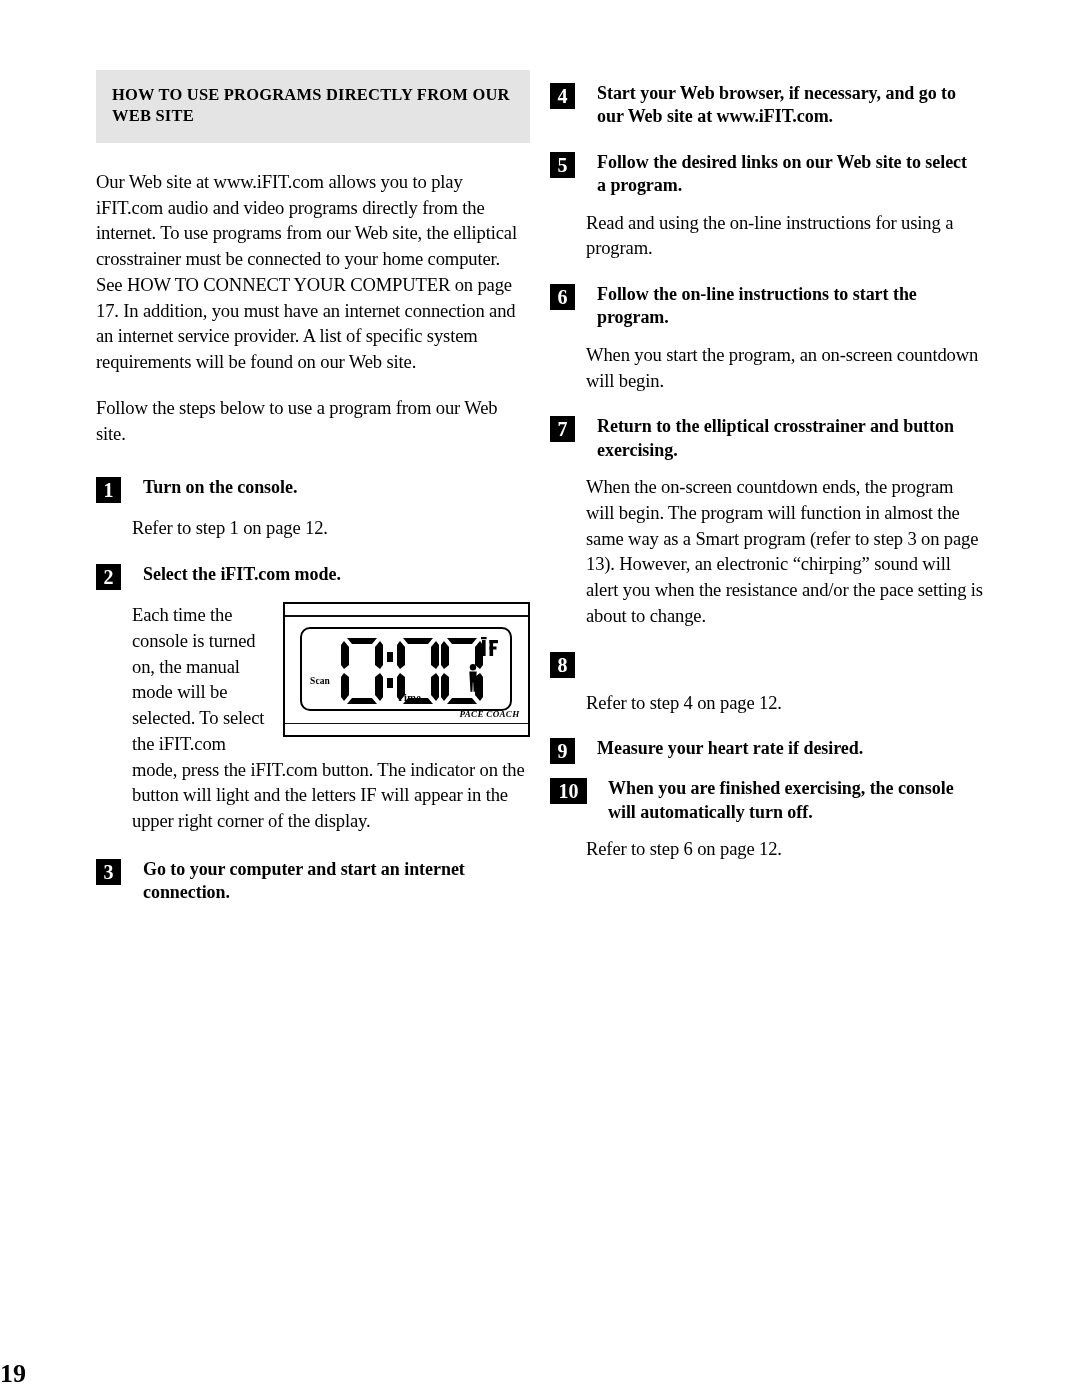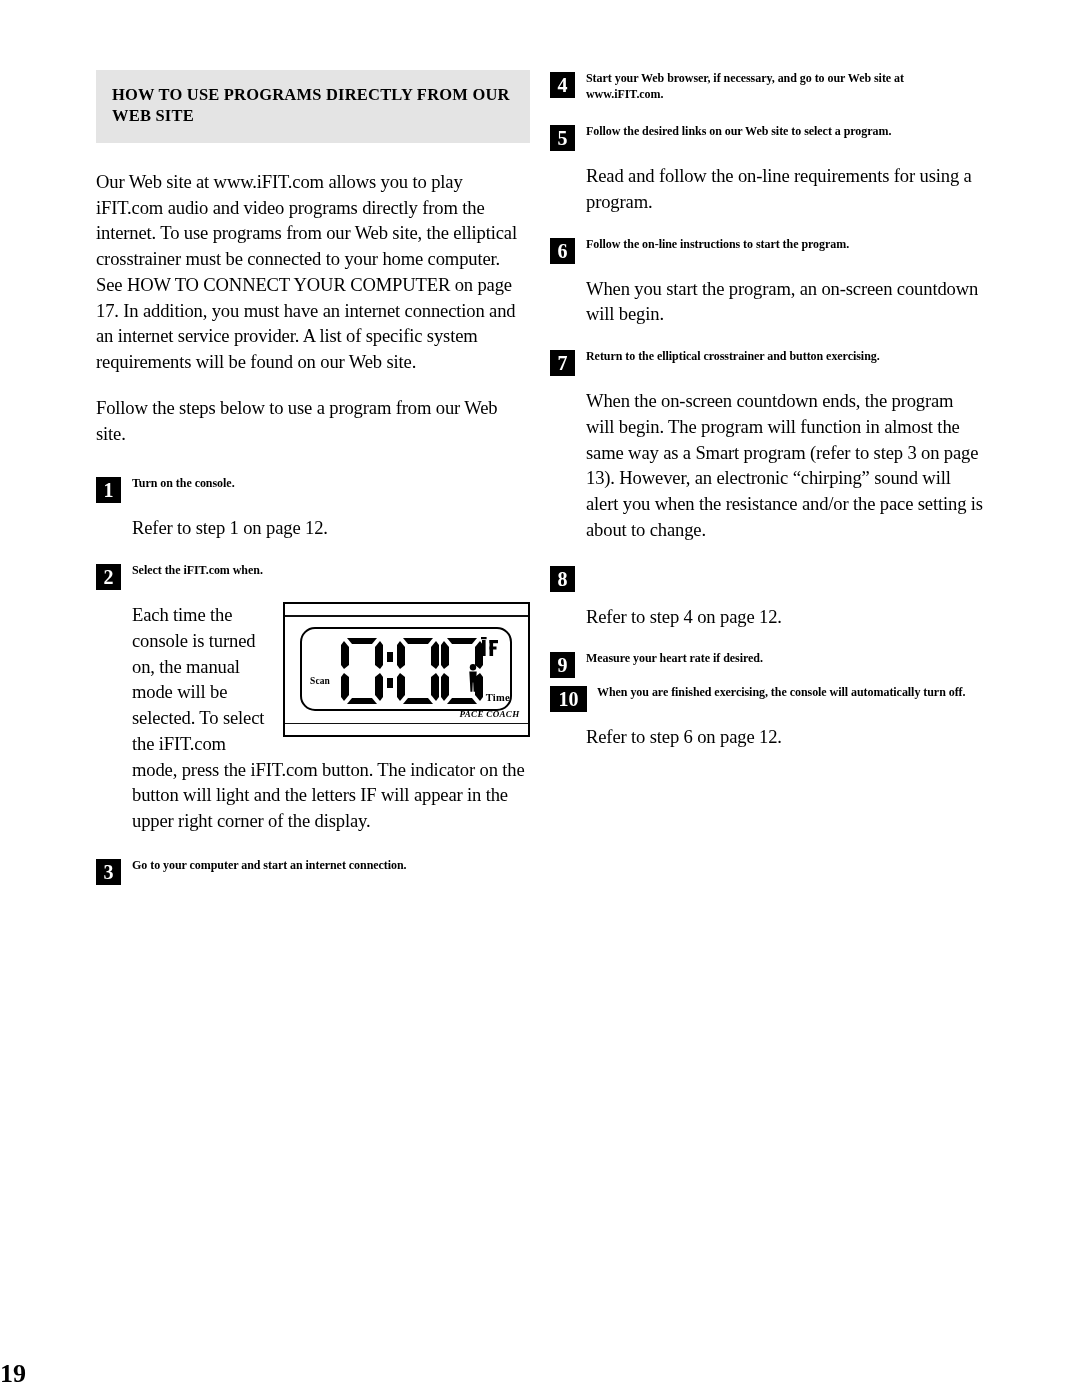--- a/index.html
+++ b/index.html
@@ -74,23 +74,23 @@
     color: #ffffff;
     font-size: 20px;
     font-weight: bold;
     line-height: 26px;
     text-align: center;
     box-sizing: border-box;
   }
   .step-num.wide { width: 37px; }
 
   .step-title {
-    margin: 1px;
+    margin: 12px;
     padding-left: 35px;
-    font-size: 12px;
+    font-size: 18px;
     font-weight: bold;
     line-height: 1.30;
     letter-spacing: -0.05px;
   }
   .step-title.wide-indent { padding-left: 46px; }
 
   
   .step-sub {
     margin: 11px 0 22px 0;
     padding-left: 36px;
@@ -139,21 +139,21 @@
     height: 1.5px;
     background: #111;
   }
   .lcd {
     position: absolute;
     left: 15px;
     top: 23px;
     width: 212px;
     height: 84px;
     border: 2px solid #000;
-    border-radius: 15px;
+    border-radius: 10px;
     box-sizing: border-box;
     background: #fff;
   }
   .lcd-digits {
     position: absolute;
     left: 38px;
     top: 7px;
     display: flex;
     align-items: flex-start;
   }
@@ -162,21 +162,21 @@
     left: 8px;
     bottom: 21px;
     font-size: 9.5px;
     font-weight: bold;
     letter-spacing: 0.1px;
   }
   .lcd-label-time {
     position: absolute;
     left: 0; right: 0;
     bottom: 4px;
-    text-align: right;
+    text-align: center;
     padding-left: 6px;
     font-size: 10.5px;
     font-weight: bold;
     letter-spacing: 0.3px;
   }
   .lcd-if {
     position: absolute;
     right: 10px;
     top: 8px;
     width: 20px;
@@ -230,21 +230,21 @@
     <p class="body tight">Follow the steps below to use a program from our Web site.</p>
 
     <div class="step">
       <span class="step-num">1</span>
       <p class="step-title">Turn on the console.</p>
     </div>
     <p class="step-sub">Refer to step 1 on page 12.</p>
 
     <div class="step">
       <span class="step-num">2</span>
-      <p class="step-title">Select the iFIT.com when.</p>
+      <p class="step-title">Select the iFIT.com mode.</p>
     </div>
 
     <div class="wrap-block">
 
       <div class="figure-float">
         <div class="console">
           <div class="console-innerline-top"></div>
           <div class="console-innerline-bottom"></div>
 
           <div class="lcd">
@@ -330,21 +330,21 @@
 
     <div class="step">
       <span class="step-num">4</span>
       <p class="step-title">Start your Web browser, if necessary, and go to our Web site at www.iFIT.com.</p>
     </div>
 
     <div class="step" style="margin-top:22px;">
       <span class="step-num">5</span>
       <p class="step-title">Follow the desired links on our Web site to select a program.</p>
     </div>
-    <p class="step-sub">Read and follow the on-line requirements for using a program.</p>
+    <p class="step-sub">Read and using the on-line instructions for using a program.</p>
 
     <div class="step">
       <span class="step-num">6</span>
       <p class="step-title">Follow the on-line instructions to start the program.</p>
     </div>
     <p class="step-sub">When you start the program, an on-screen countdown will begin.</p>
 
     <div class="step">
       <span class="step-num">7</span>
       <p class="step-title">Return to the elliptical crosstrainer and button exercising.</p>

